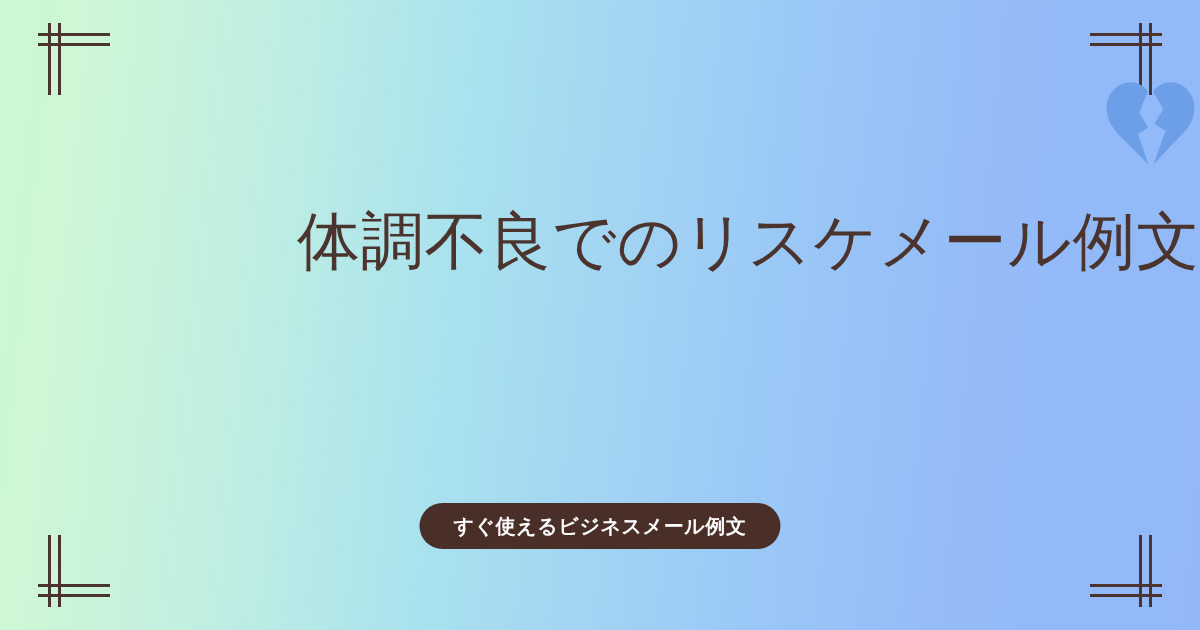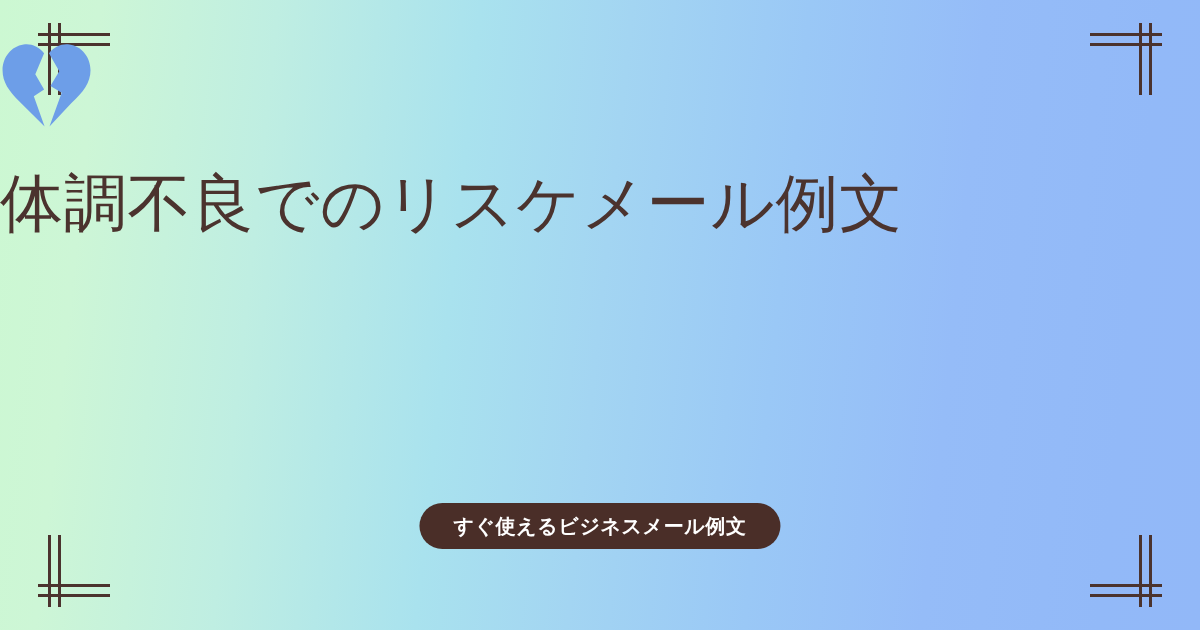--- a/index.html
+++ b/index.html
@@ -73,23 +73,23 @@
   #corner-br .h2 { bottom: 20px;  right: 0; }
   #corner-br .v1 { right: 10px; bottom: 0; }
   #corner-br .v2 { right: 20px; bottom: 0; }
 
   
   #content {
     position: absolute;
     inset: 0;
     display: flex;
     flex-direction: column;
-    align-items: flex-start;
+    align-items: flex-end;
     justify-content: flex-start;
-    padding-top: 42px;
+    padding-top: 80px;
     box-sizing: border-box;
   }
 
   #hero-icon {
     width: 96px;
     height: 86px;
     margin-bottom: 34px;
     display: block;
   }
 

